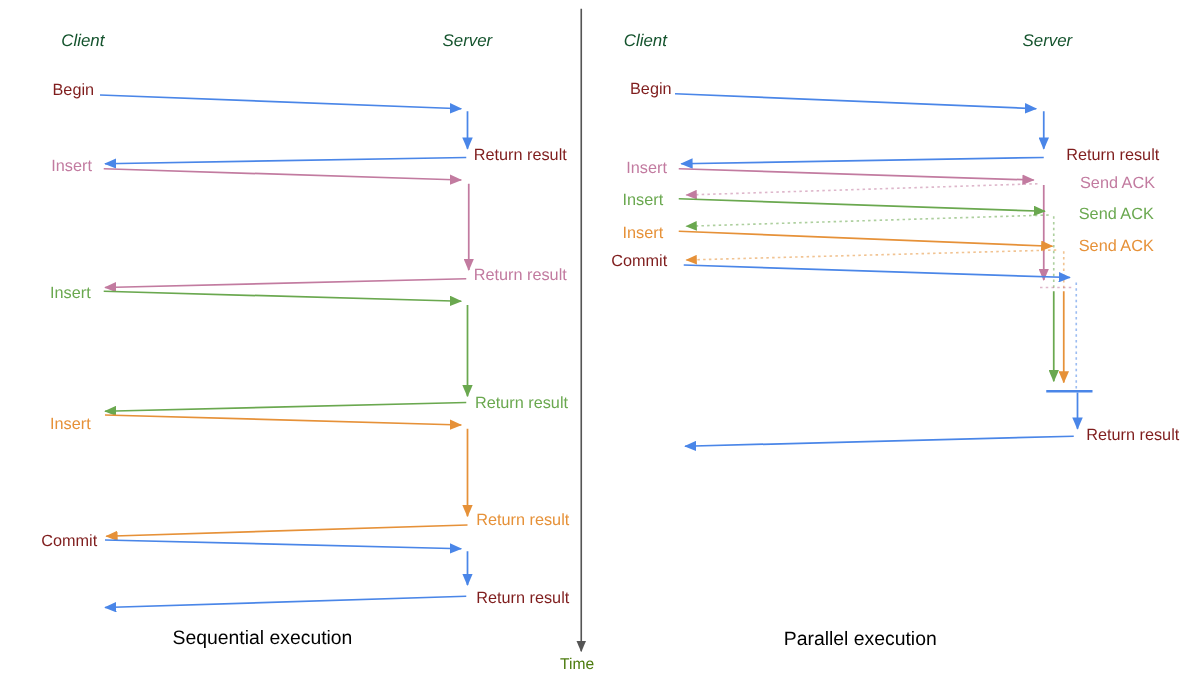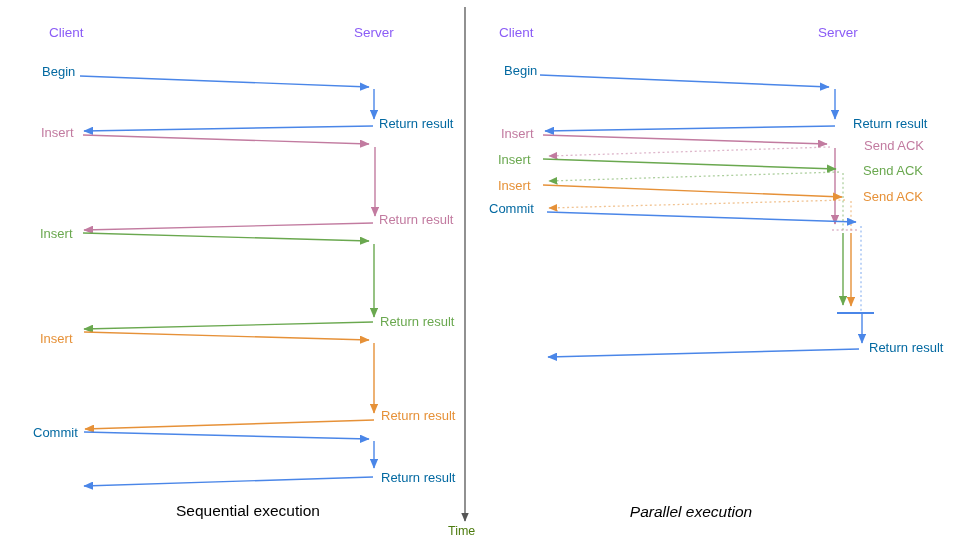--- a/index.html
+++ b/index.html
@@ -2,26 +2,26 @@
 <html><head>
 <meta charset="utf-8">
 <style>
   html,body{margin:0;padding:0;background:#fff;}
   #stage{
     position:relative;width:960px;height:540px;background:#ffffff;overflow:hidden;
     font-family:"Liberation Sans", sans-serif;
   }
   #wires{position:absolute;left:0;top:0;width:960px;height:540px;}
   .label{position:absolute;font-size:13px;line-height:13px;white-space:nowrap;}
-  .hdr{color:#8b5cf6;font-size:13.5px;}
-  .c-blue{color:#0369a1;}
+  .hdr{font-style:italic;color:#14532d;font-size:13.5px;}
+  .c-blue{color:#7f1d1d;}
   .c-pink{color:#c27ba0;}
   .c-green{color:#6aa84f;}
   .c-orange{color:#e69138;}
-  .title{font-size:15.5px;color:#000;text-align:center;}
+  .title{font-size:15.5px;color:#000;text-align:left;}
   .time{font-size:12.5px;color:#4d7c0f;}
   .ln{fill:none;stroke-width:1.4;}
   .s-blue{stroke:#4a86e8;}
   .s-pink{stroke:#c27ba0;}
   .s-green{stroke:#6aa84f;}
   .s-orange{stroke:#e69138;}
   .s-axis{stroke:#555555;stroke-width:1.3;}
   .dash{stroke-dasharray:2 2.6;stroke-opacity:0.55;stroke-width:1.3;}
   .bar{stroke-width:2;}
 </style>
@@ -128,17 +128,17 @@
 
   <div class="label c-green" style="left:498px;top:153px;">Insert</div>
   <div class="label c-green" style="left:863px;top:164px;">Send ACK</div>
 
   <div class="label c-orange" style="left:498px;top:179px;">Insert</div>
   <div class="label c-orange" style="left:863px;top:190px;">Send ACK</div>
 
   <div class="label c-blue" style="left:489px;top:202px;">Commit</div>
   <div class="label c-blue" style="left:869px;top:341px;">Return result</div>
 
-  <div class="label title" style="left:591px;top:505px;width:200px;font-style:italic;">Parallel execution</div>
+  <div class="label title" style="left:627px;top:505px;width:200px;">Parallel execution</div>
 
   <div class="label time" style="left:448px;top:525px;">Time</div>
 
 </div>
 
 </body></html>

